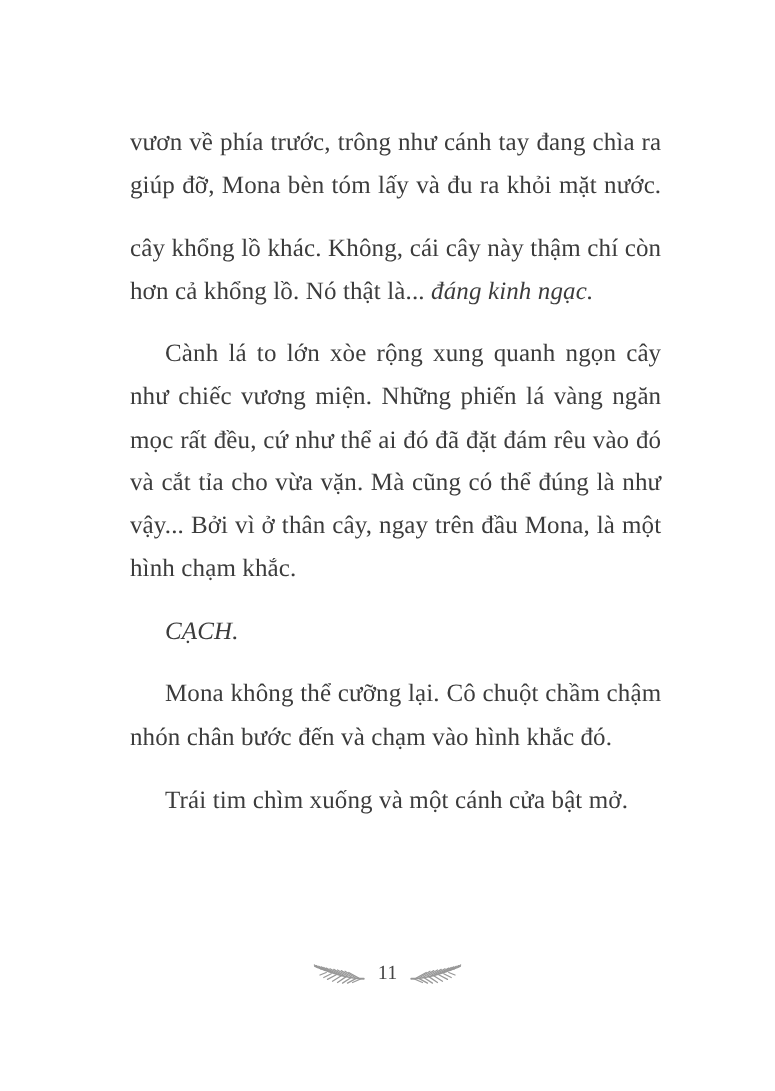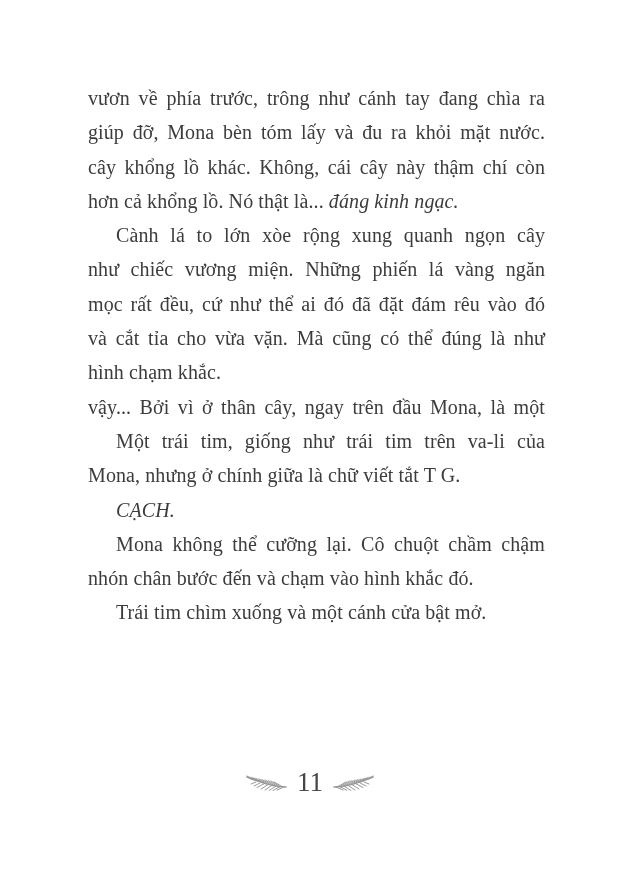--- a/index.html
+++ b/index.html
@@ -17,21 +17,21 @@
   .text-block {
     position: absolute;
     left: 88px;
     top: 81px;
     width: 457px;
     font-size: 20px;
     line-height: 34.3px;
     color: #3c3c3c;
     letter-spacing: 0.1px;
   }
-  .para { margin: 0; padding: 0; }
+  .para { margin: 16px; padding: 0; }
   .line {
     text-align: center;
     text-align-last: left;
   }
   .line.full {
     text-align: justify;
     text-align-last: justify;
     text-justify: inter-word;
   }
   .line.indent {
@@ -44,21 +44,21 @@
     position: absolute;
     left: 0;
     top: 769px;
     width: 620px;
     display: flex;
     align-items: center;
     justify-content: center;
     gap: 9px;
   }
   .page-num {
-    font-size: 27px;
+    font-size: 16px;
     color: #454545;
     line-height: 1;
     padding-bottom: 2px;
   }
   .fern {
     display: inline-flex;
     align-items: center;
   }
   .fern.right svg {
     transform: scaleX(-1);
@@ -77,28 +77,24 @@
   <div class="para">
     <div class="line full">cây khổng lồ khác. Không, cái cây này thậm chí còn</div>
     <div class="line"><span>hơn cả khổng lồ. Nó thật là... </span><span class="it">đáng kinh ngạc.</span></div>
   </div>
 
   <div class="para">
     <div class="line full indent">Cành lá to lớn xòe rộng xung quanh ngọn cây</div>
     <div class="line full">như chiếc vương miện. Những phiến lá vàng ngăn</div>
     <div class="line full">mọc rất đều, cứ như thể ai đó đã đặt đám rêu vào đó</div>
     <div class="line full">và cắt tỉa cho vừa vặn. Mà cũng có thể đúng là như</div>
+    <div class="line full">vậy... Bởi vì ở thân cây, ngay trên đầu Mona, là một</div>
     <div class="line">hình chạm khắc.</div>
-    <div class="line full">vậy... Bởi vì ở thân cây, ngay trên đầu Mona, là một</div>
   </div>
 
-  <div class="para">
-    <div class="line full indent">Một trái tim, giống như trái tim trên va-li của</div>
-    <div class="line">Mona, nhưng ở chính giữa là chữ viết tắt T G.</div>
-  </div>
 
 
   <div class="para">
     <div class="line indent"><span class="it">CẠCH.</span></div>
   </div>
 
   <div class="para">
     <div class="line full indent">Mona không thể cưỡng lại. Cô chuột chầm chậm</div>
     <div class="line">nhón chân bước đến và chạm vào hình khắc đó.</div>
   </div>

